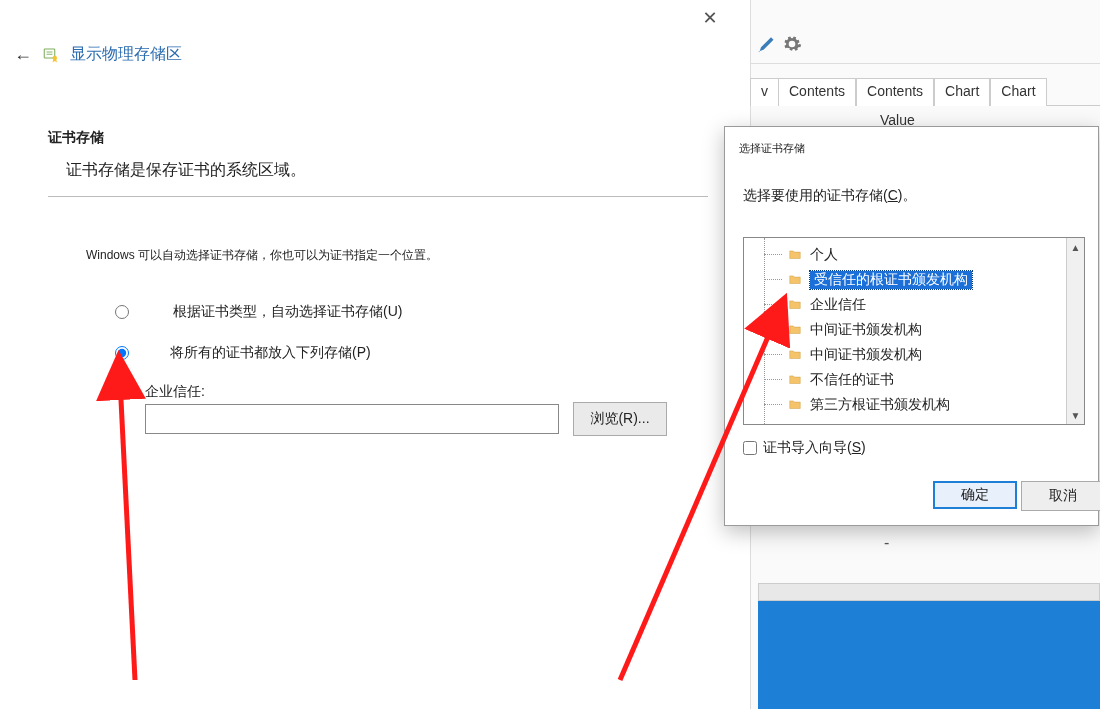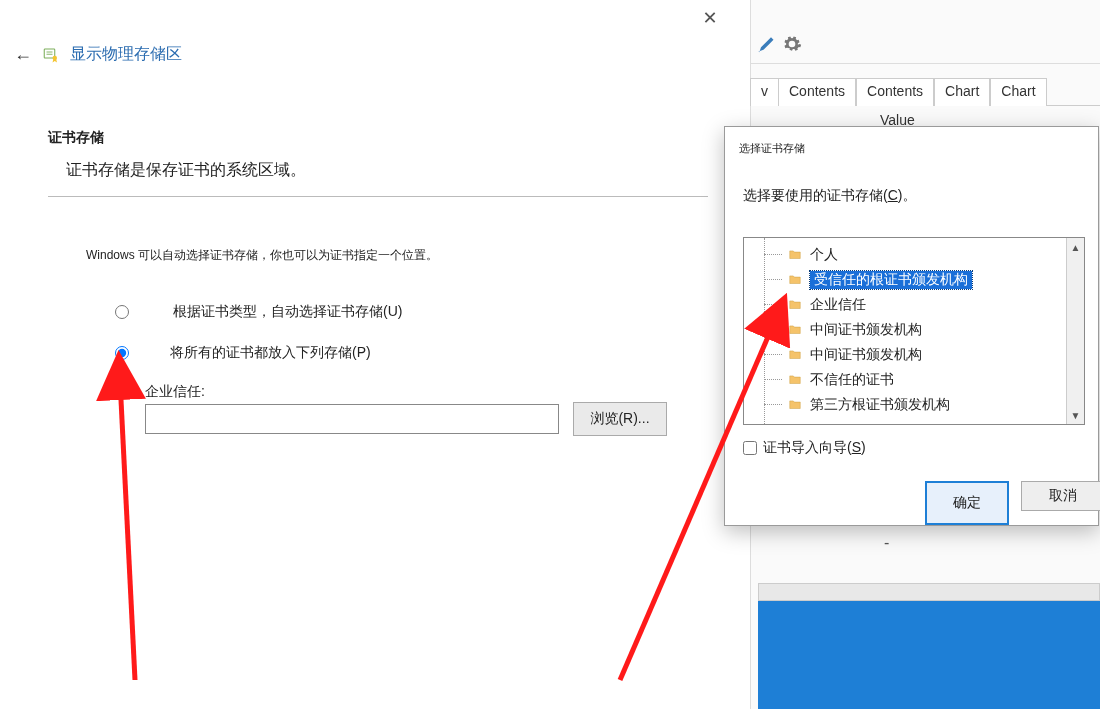--- a/index.html
+++ b/index.html
@@ -70,21 +70,21 @@
     .tree-inner { position:absolute; left:0; top:0; right:18px; bottom:0; padding-top:4px;}
     .tree-row { display:flex; align-items:center; height:25px; font-size:14px; color:#222; position:relative; }
     .tree-indent { width:42px; height:100%; position:relative; }
     .tree-row .folder { width:18px; height:14px; display:inline-block; margin-right:6px; }
     .tree-row.sel .lbl { background:#1a6fd8; color:#fff; outline:1px dotted #0a3d7a; padding:0 4px; }
     .tree-scroll { position:absolute; right:0; top:0; width:18px; height:100%; background:#f0f0f0; border-left:1px solid #ccc; }
     .tree-scroll .arrow { height:18px; display:flex; align-items:center; justify-content:center; font-size:10px; color:#555;}
     .dlg-check-row { position:absolute; left:18px; top:312px; display:flex; align-items:center; gap:6px; font-size:14px; color:#222; }
     .dlg-check { width:14px; height:14px; }
     .dlg-ok {
-      position:absolute; left:200px; top:354px; width:84px; height:44px; background:#e7f0fb; border:2px solid #1e7fd6; font-size:14px; color:#222;
+      position:absolute; left:208px; top:354px; width:84px; height:28px; background:#e7f0fb; border:2px solid #1e7fd6; font-size:14px; color:#222;
     }
     .dlg-cancel {
       position:absolute; left:296px; top:354px; width:84px; height:30px; background:#eee; border:1px solid #aaa; font-size:14px; color:#222;
     }
 
     
     .ann-svg { position:absolute; left:0; top:0; width:1100px; height:709px; pointer-events:none; }
 
     
     .dots-v { position:absolute; left:20px; top:0; bottom:0; border-left:1px dotted #999; }

